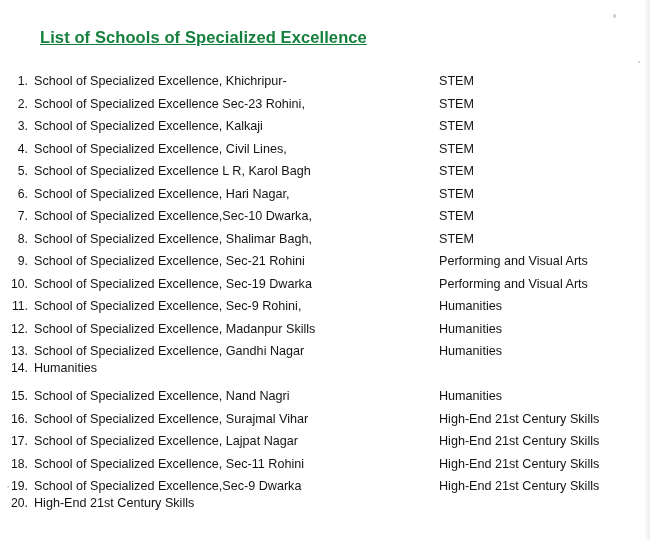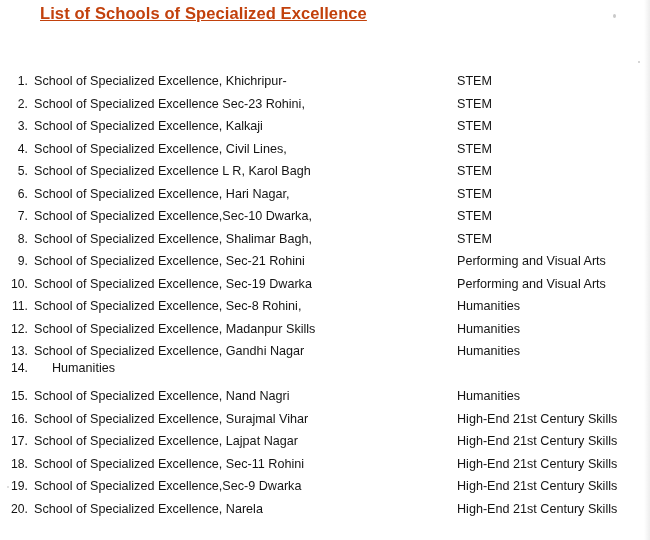--- a/index.html
+++ b/index.html
@@ -18,26 +18,26 @@
   .page {
     position: relative;
     width: 650px;
     height: 540px;
     box-sizing: border-box;
     padding: 0;
   }
   .doc-title {
     position: absolute;
     left: 40px;
-    top: 4px;
+    top: 28px;
     font-size: 16.5px;
     font-weight: bold;
     text-decoration: underline;
     letter-spacing: 0.1px;
-    color: #c2410c;
+    color: #15803d;
     white-space: nowrap;
   }
   .list {
     position: absolute;
     left: 0;
     top: 68px;
     width: 650px;
   }
   .row {
     display: flex;
@@ -58,21 +58,20 @@
     width: 405px;
     box-sizing: border-box;
     white-space: nowrap;
     overflow: hidden;
     margin-top: 6px;
   }
   .stream {
     flex: 1;
     white-space: nowrap;
     overflow: hidden;
-    margin-left: 18px;
   }
   
   .speck {
     position: absolute;
     background: #c9c9c9;
     border-radius: 50%;
   }
   .speck.s1 { left: 613px; top: 14px; width: 3px; height: 4px; }
   .speck.s2 { left: 638px; top: 61px; width: 2px; height: 2px; }
   .speck.s3 { left: 7px; top: 486px; width: 2px; height: 2px; background: #d5d5d5; }
@@ -138,21 +137,21 @@
       <span class="school">School of Specialized Excellence, Sec-21 Rohini</span>
       <span class="stream">Performing and Visual Arts</span>
     </div>
     <div class="row">
       <span class="num">10.</span>
       <span class="school">School of Specialized Excellence, Sec-19 Dwarka</span>
       <span class="stream">Performing and Visual Arts</span>
     </div>
     <div class="row">
       <span class="num">11.</span>
-      <span class="school">School of Specialized Excellence, Sec-8 Rohini,</span>
+      <span class="school">School of Specialized Excellence, Sec-9 Rohini,</span>
       <span class="stream">Humanities</span>
     </div>
     <div class="row">
       <span class="num">12.</span>
       <span class="school">School of Specialized Excellence, Madanpur Skills</span>
       <span class="stream">Humanities</span>
     </div>
     <div class="row">
       <span class="num">13.</span>
       <span class="school">School of Specialized Excellence, Gandhi Nagar</span>
@@ -182,21 +181,20 @@
       <span class="school">School of Specialized Excellence, Sec-11 Rohini</span>
       <span class="stream">High-End 21st Century Skills</span>
     </div>
     <div class="row">
       <span class="num">19.</span>
       <span class="school">School of Specialized Excellence,Sec-9 Dwarka</span>
       <span class="stream">High-End 21st Century Skills</span>
     </div>
     <div class="row">
       <span class="num">20.</span>
-      <span class="school">School of Specialized Excellence, Narela</span>
       <span class="stream">High-End 21st Century Skills</span>
     </div>
   </div>
 
   <div class="speck s1"></div>
   <div class="speck s2"></div>
   <div class="speck s3"></div>
   <div class="edge-shade"></div>
 
 </div>

